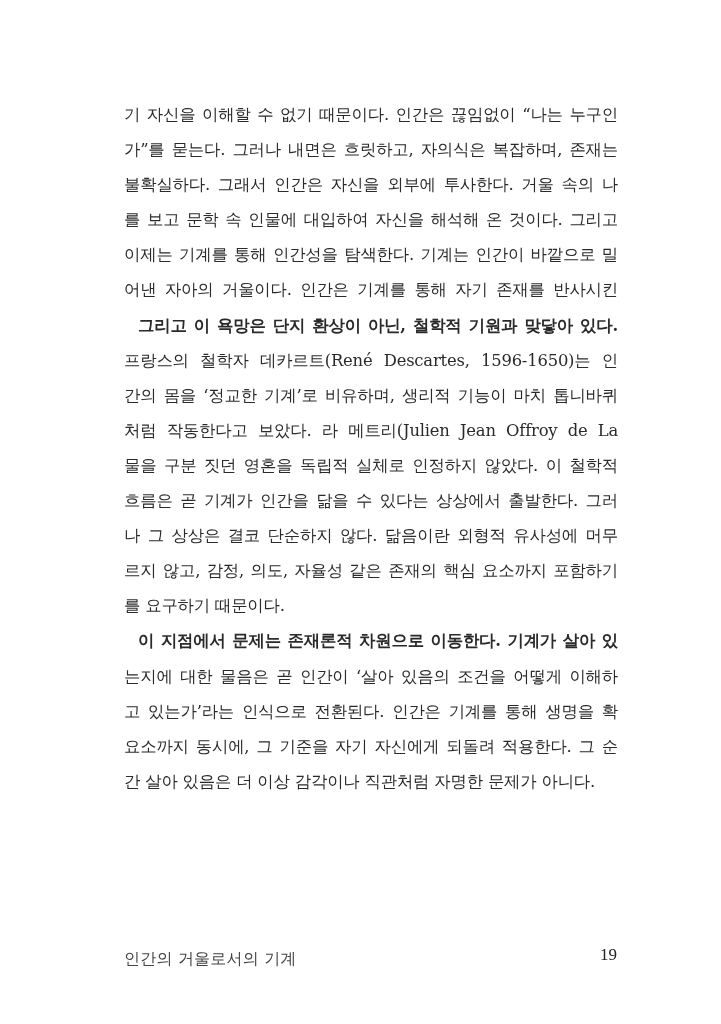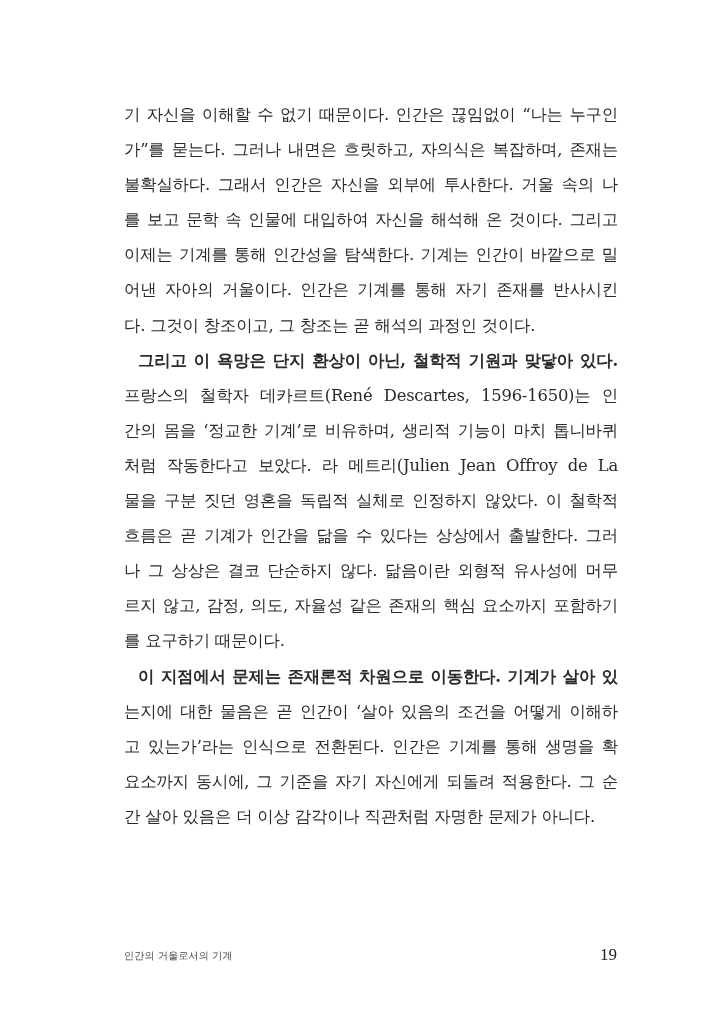--- a/index.html
+++ b/index.html
@@ -43,21 +43,21 @@
     }
     .line.indent {
       padding-left: 14px;
       font-weight: bold;
     }
     .footer-title {
       position: absolute;
       left: 124px;
       top: 949px;
       font-family: "DejaVu Sans", "Liberation Sans", sans-serif;
-      font-size: 10px;
+      font-size: 16px;
       color: #444444;
       letter-spacing: 0.2px;
     }
     .page-number {
       position: absolute;
       right: 104px;
       top: 945px;
       font-family: "Liberation Serif", "DejaVu Serif", serif;
       font-size: 17px;
       color: #222222;
@@ -69,21 +69,20 @@
 
 <div class="page">
   <div class="body-text">
 
     <span class="line">기 자신을 이해할 수 없기 때문이다. 인간은 끊임없이 “나는 누구인</span>
     <span class="line">가”를 묻는다. 그러나 내면은 흐릿하고, 자의식은 복잡하며, 존재는</span>
     <span class="line">불확실하다. 그래서 인간은 자신을 외부에 투사한다. 거울 속의 나</span>
     <span class="line">를 보고 문학 속 인물에 대입하여 자신을 해석해 온 것이다. 그리고</span>
     <span class="line">이제는 기계를 통해 인간성을 탐색한다. 기계는 인간이 바깥으로 밀</span>
     <span class="line">어낸 자아의 거울이다. 인간은 기계를 통해 자기 존재를 반사시킨</span>
-    <span class="line last">다. 그것이 창조이고, 그 창조는 곧 해석의 과정인 것이다.</span>
 
     <span class="line indent">그리고 이 욕망은 단지 환상이 아닌, 철학적 기원과 맞닿아 있다.</span>
     <span class="line">프랑스의 철학자 데카르트(René Descartes, 1596-1650)는 인</span>
     <span class="line">간의 몸을 ‘정교한 기계’로 비유하며, 생리적 기능이 마치 톱니바퀴</span>
     <span class="line">처럼 작동한다고 보았다. 라 메트리(Julien Jean Offroy de La</span>
     <span class="line">물을 구분 짓던 영혼을 독립적 실체로 인정하지 않았다. 이 철학적</span>
     <span class="line">흐름은 곧 기계가 인간을 닮을 수 있다는 상상에서 출발한다. 그러</span>
     <span class="line">나 그 상상은 결코 단순하지 않다. 닮음이란 외형적 유사성에 머무</span>
     <span class="line">르지 않고, 감정, 의도, 자율성 같은 존재의 핵심 요소까지 포함하기</span>
     <span class="line last">를 요구하기 때문이다.</span>

